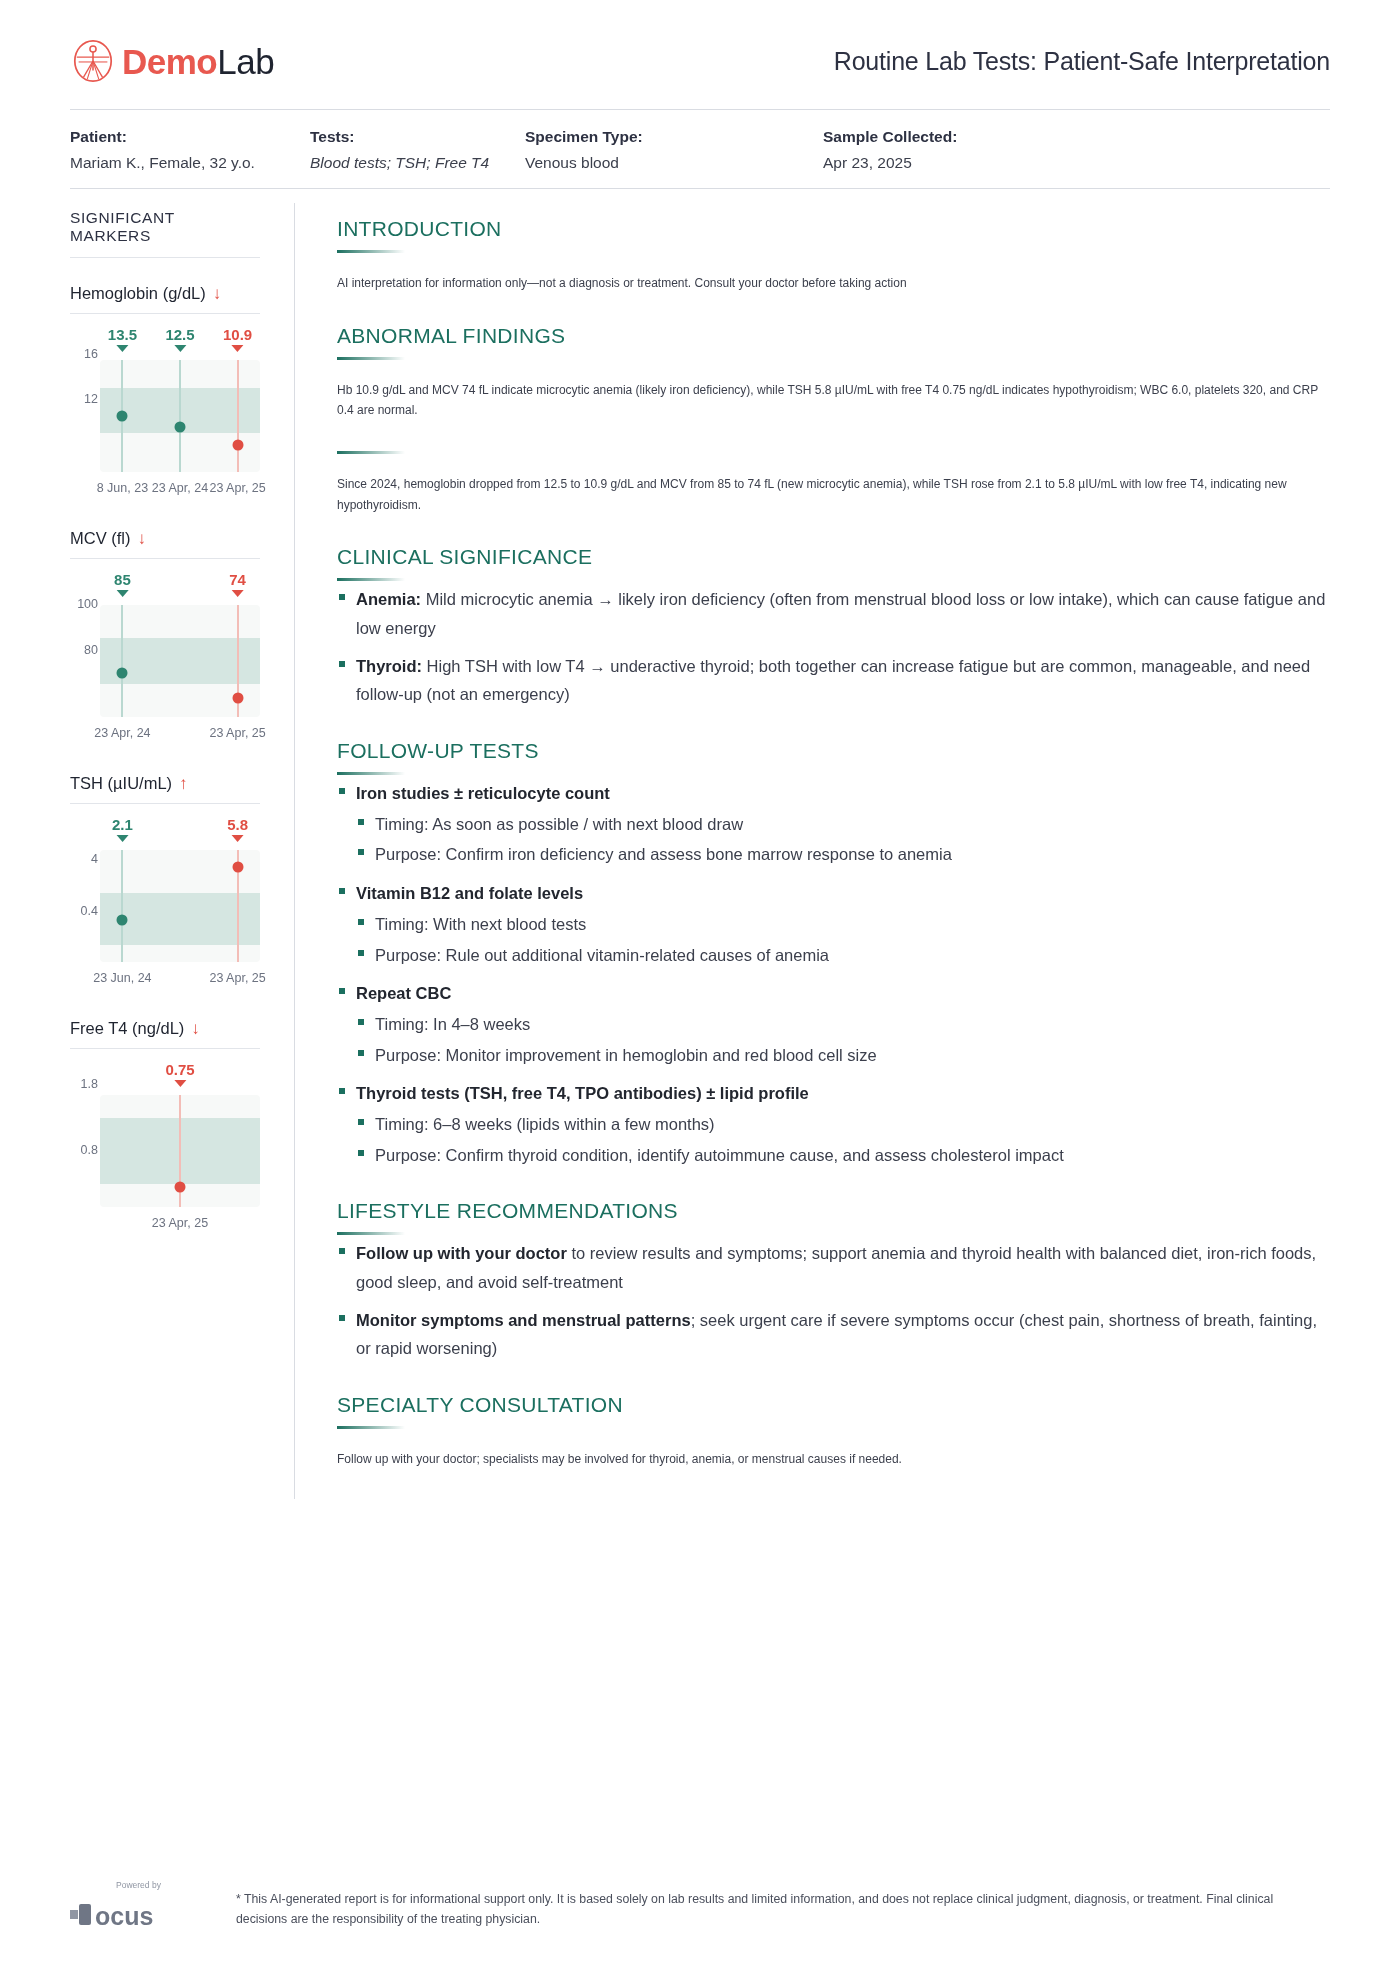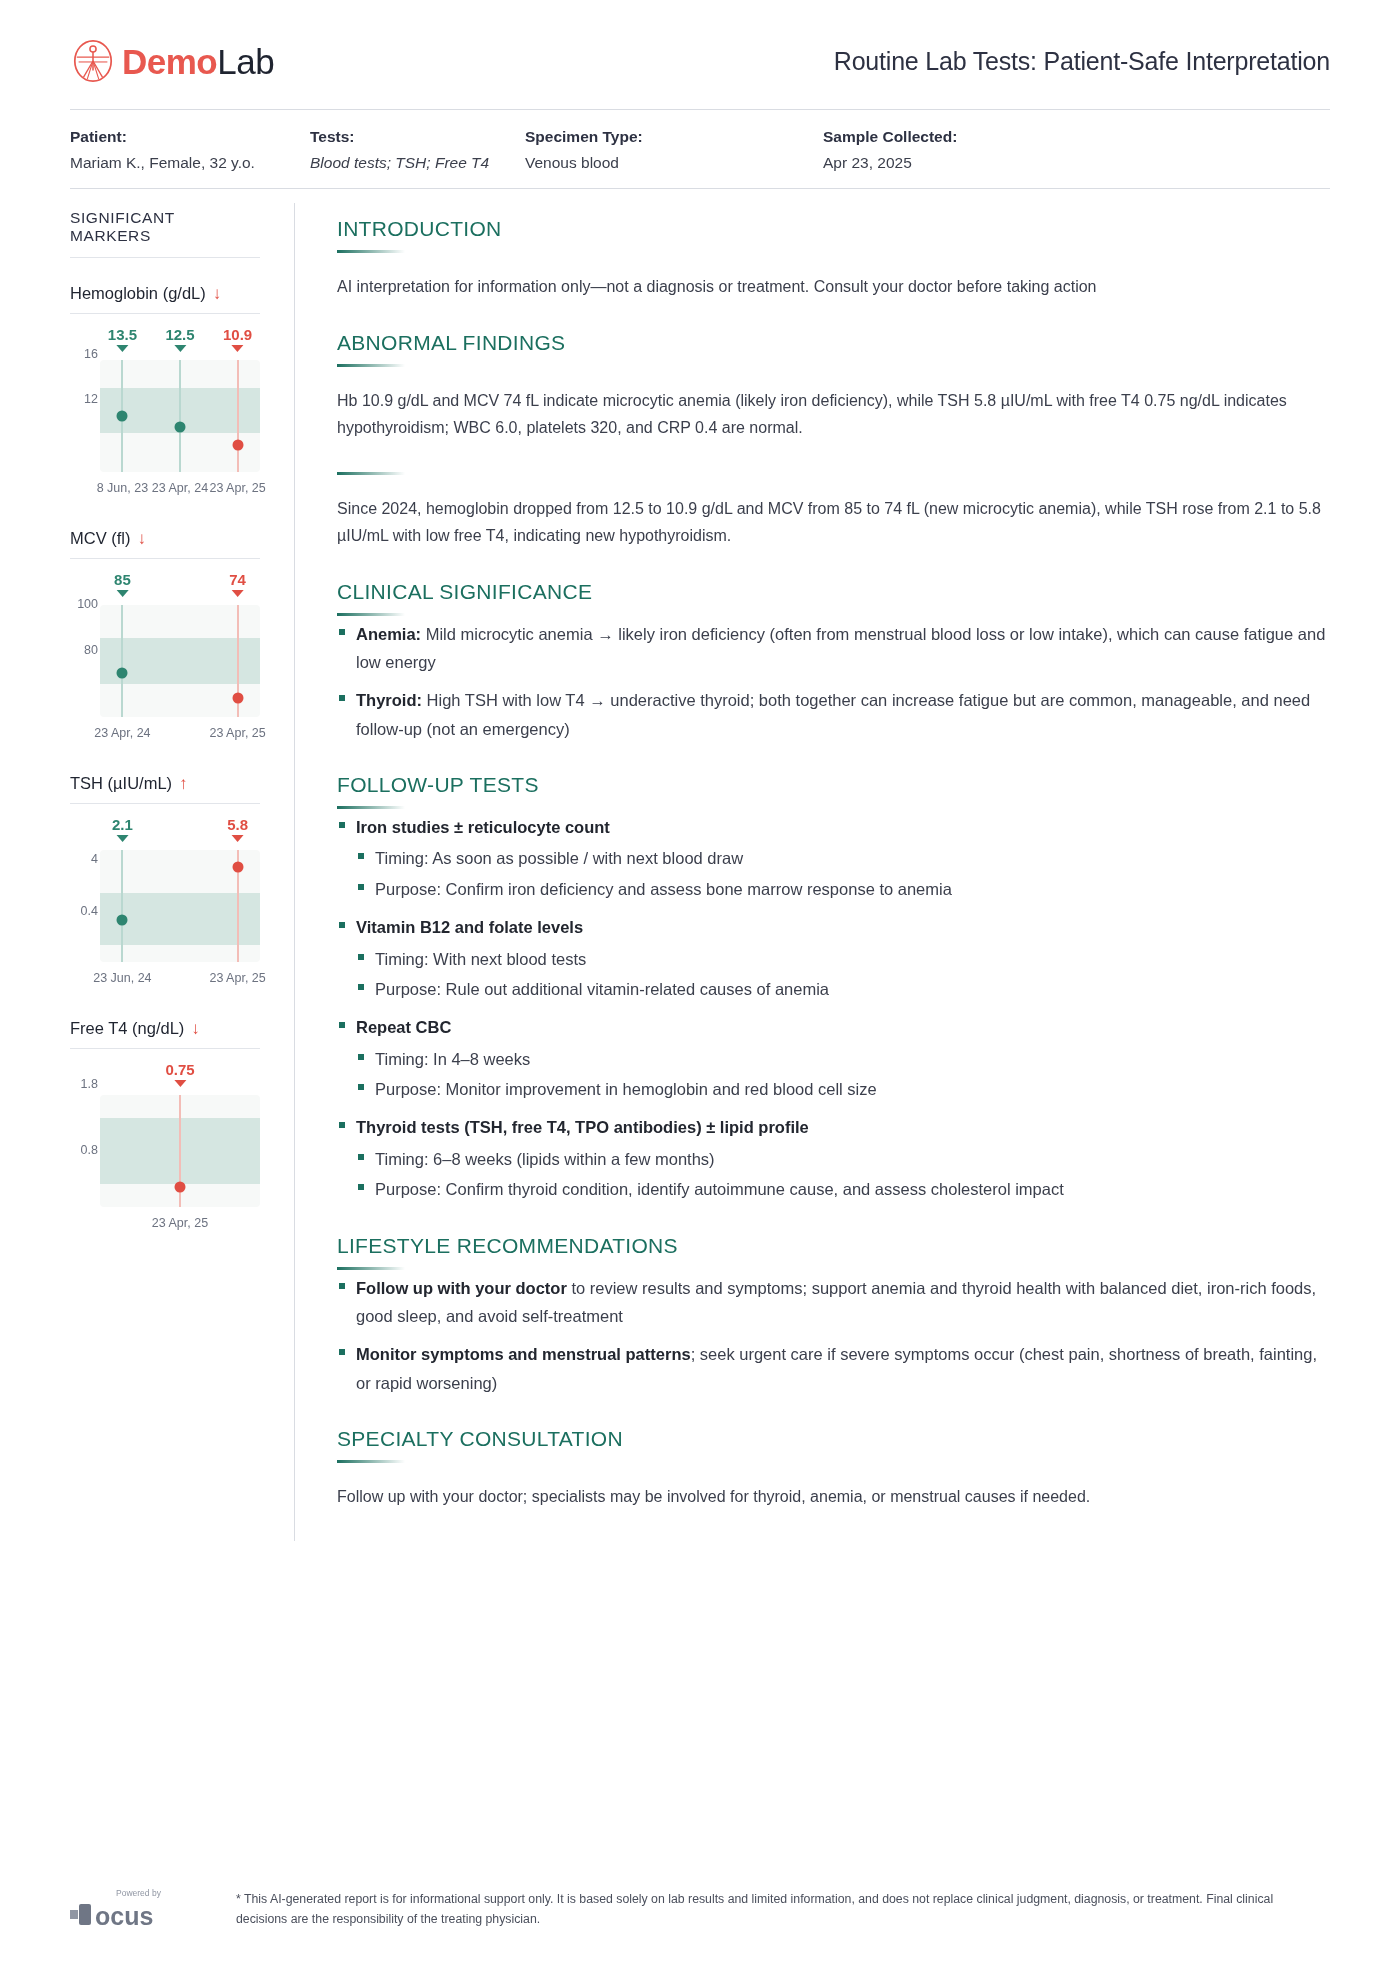--- a/index.html
+++ b/index.html
@@ -71,35 +71,35 @@
   .dot.bad { background:#e04e43; }
   .ytick { position:absolute; left:0; font-size:12.5px; color:#6c7280; transform:translateY(-50%); width:28px; text-align:right; }
   .xticks { position:relative; height:22px; margin-top:9px; }
   .xtick { position:absolute; transform:translateX(-50%); font-size:12.5px; color:#6c7280; white-space:nowrap; }
 
   
   h2.sec { font-size:21px; color:#1b6f5f; font-weight:400; letter-spacing:0.3px; margin:0; }
   .sec-rule { width:68px; height:3px; margin-top:9px; background:linear-gradient(to right,#1b6f5f,#ffffff); }
   .sec-block { margin-bottom:30px; }
   .sec-block:first-child { margin-top:12px; }
-  p.body { font-size:16px; line-height:1.72; color:#3b3f4c; margin:20px 0 0 0; }
+  p.body { font-size:12px; line-height:1.72; color:#3b3f4c; margin:20px 0 0 0; }
 
   ul.bullets { list-style:none; margin:4px 0 0 0; padding:0; }
   ul.bullets > li { position:relative; padding-left:19px; font-size:16.5px; line-height:1.72; color:#3b3f4c; margin-bottom:10px; }
   ul.bullets > li::before { content:""; position:absolute; left:2px; top:9px; width:6px; height:6px; background:#1b6f5f; }
   ul.bullets li b { color:#22262f; font-weight:700; }
   ul.sub { list-style:none; margin:3px 0 0 0; padding:0; }
   ul.sub > li { position:relative; padding-left:19px; font-size:16.5px; line-height:1.72; color:#3b3f4c; margin:2px 0; }
   ul.sub > li::before { content:""; position:absolute; left:2px; top:9px; width:6px; height:6px; background:#1b6f5f; }
   li.tight { margin-bottom:1px; }
 
   
   .footer { position:absolute; left:70px; right:70px; bottom:48px; display:flex; align-items:flex-start; gap:26px; }
   .footer-logo { width:140px; flex:none; position:relative; padding-top:6px; }
-  .powered { font-size:8.5px; color:#9096a3; position:absolute; left:46px; top:8px; }
+  .powered { font-size:8.5px; color:#9096a3; position:absolute; left:46px; top:0; }
   .docus { display:flex; align-items:flex-start; margin-top:12px; }
   .footer-note { font-size:12.3px; line-height:1.62; color:#4a4f5c; padding-top:10px; max-width:1040px; }
 </style>
 </head>
 <body>
 
 <div class="page">
 
   <div class="topbar">
     <div class="logo">

